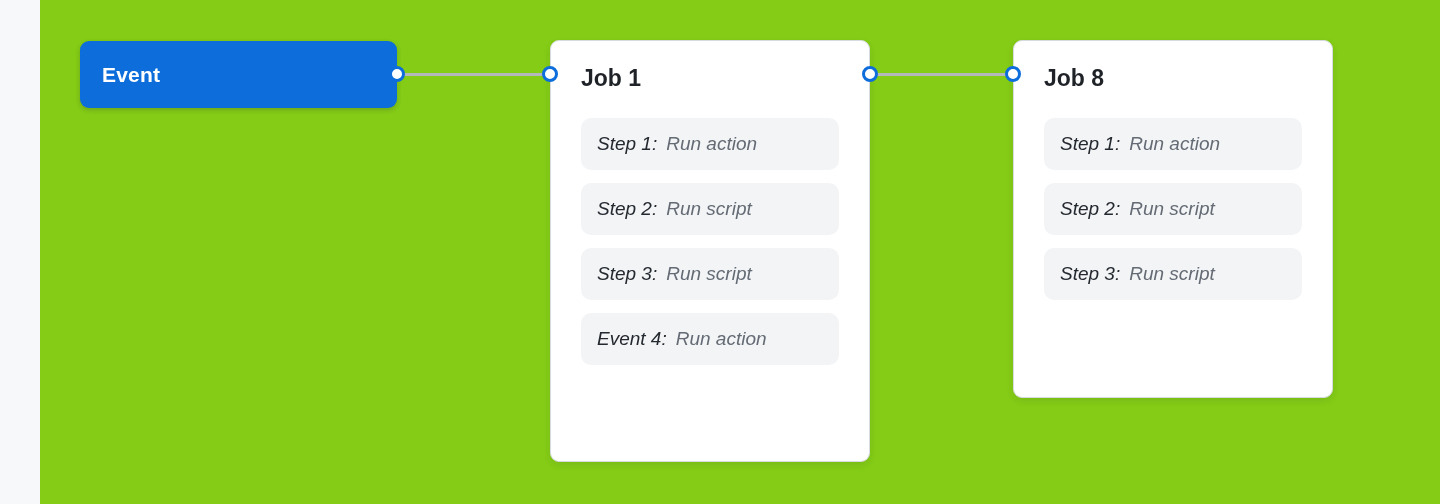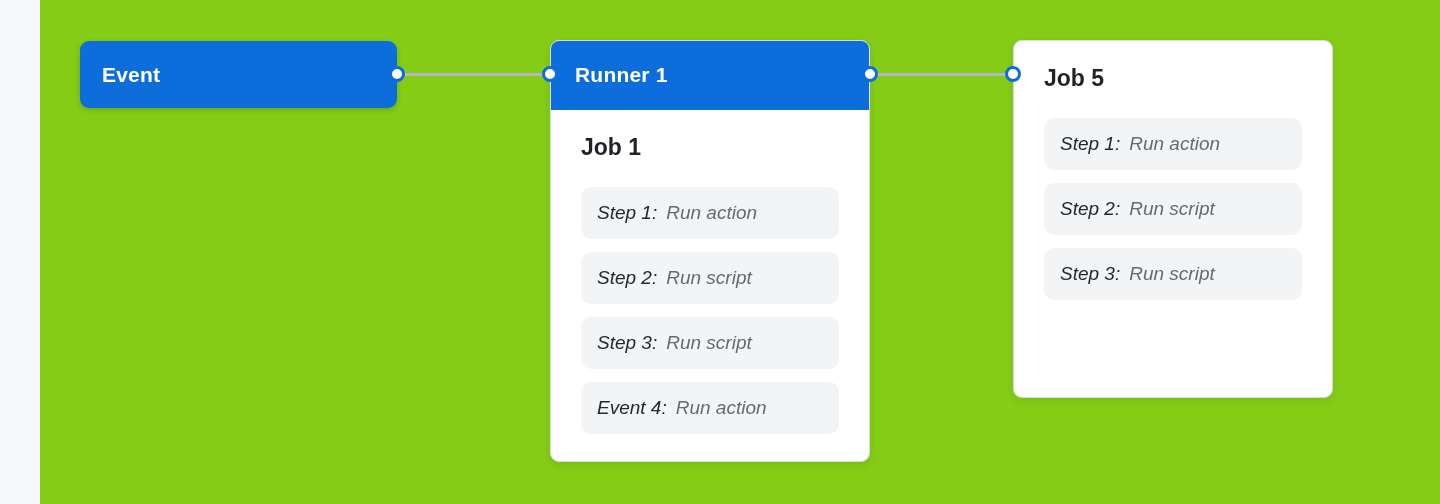--- a/index.html
+++ b/index.html
@@ -131,23 +131,20 @@
 
   <div class="event-box">
     <span class="node-label">Event</span>
   </div>
 
   <div class="connector-line line-1"></div>
   <div class="connector-dot dot-a"></div>
   <div class="connector-dot dot-b"></div>
 
   <div class="runner-card runner-1">
-    <div class="runner-header">
-      <span class="node-label">Runner 1</span>
-    </div>
     <div class="runner-body">
       <div class="job-title">Job 1</div>
       <div class="steps">
         <div class="step-pill">
           <span class="step-label">Step 1:</span>
           <span class="step-desc">Run action</span>
         </div>
         <div class="step-pill">
           <span class="step-label">Step 2:</span>
           <span class="step-desc">Run script</span>
@@ -163,21 +160,21 @@
       </div>
     </div>
   </div>
 
   <div class="connector-line line-2"></div>
   <div class="connector-dot dot-c"></div>
   <div class="connector-dot dot-d"></div>
 
   <div class="runner-card runner-2">
     <div class="runner-body">
-      <div class="job-title">Job 5</div>
+      <div class="job-title">Job 8</div>
       <div class="steps">
         <div class="step-pill">
           <span class="step-label">Step 1:</span>
           <span class="step-desc">Run action</span>
         </div>
         <div class="step-pill">
           <span class="step-label">Step 2:</span>
           <span class="step-desc">Run script</span>
         </div>
         <div class="step-pill">

